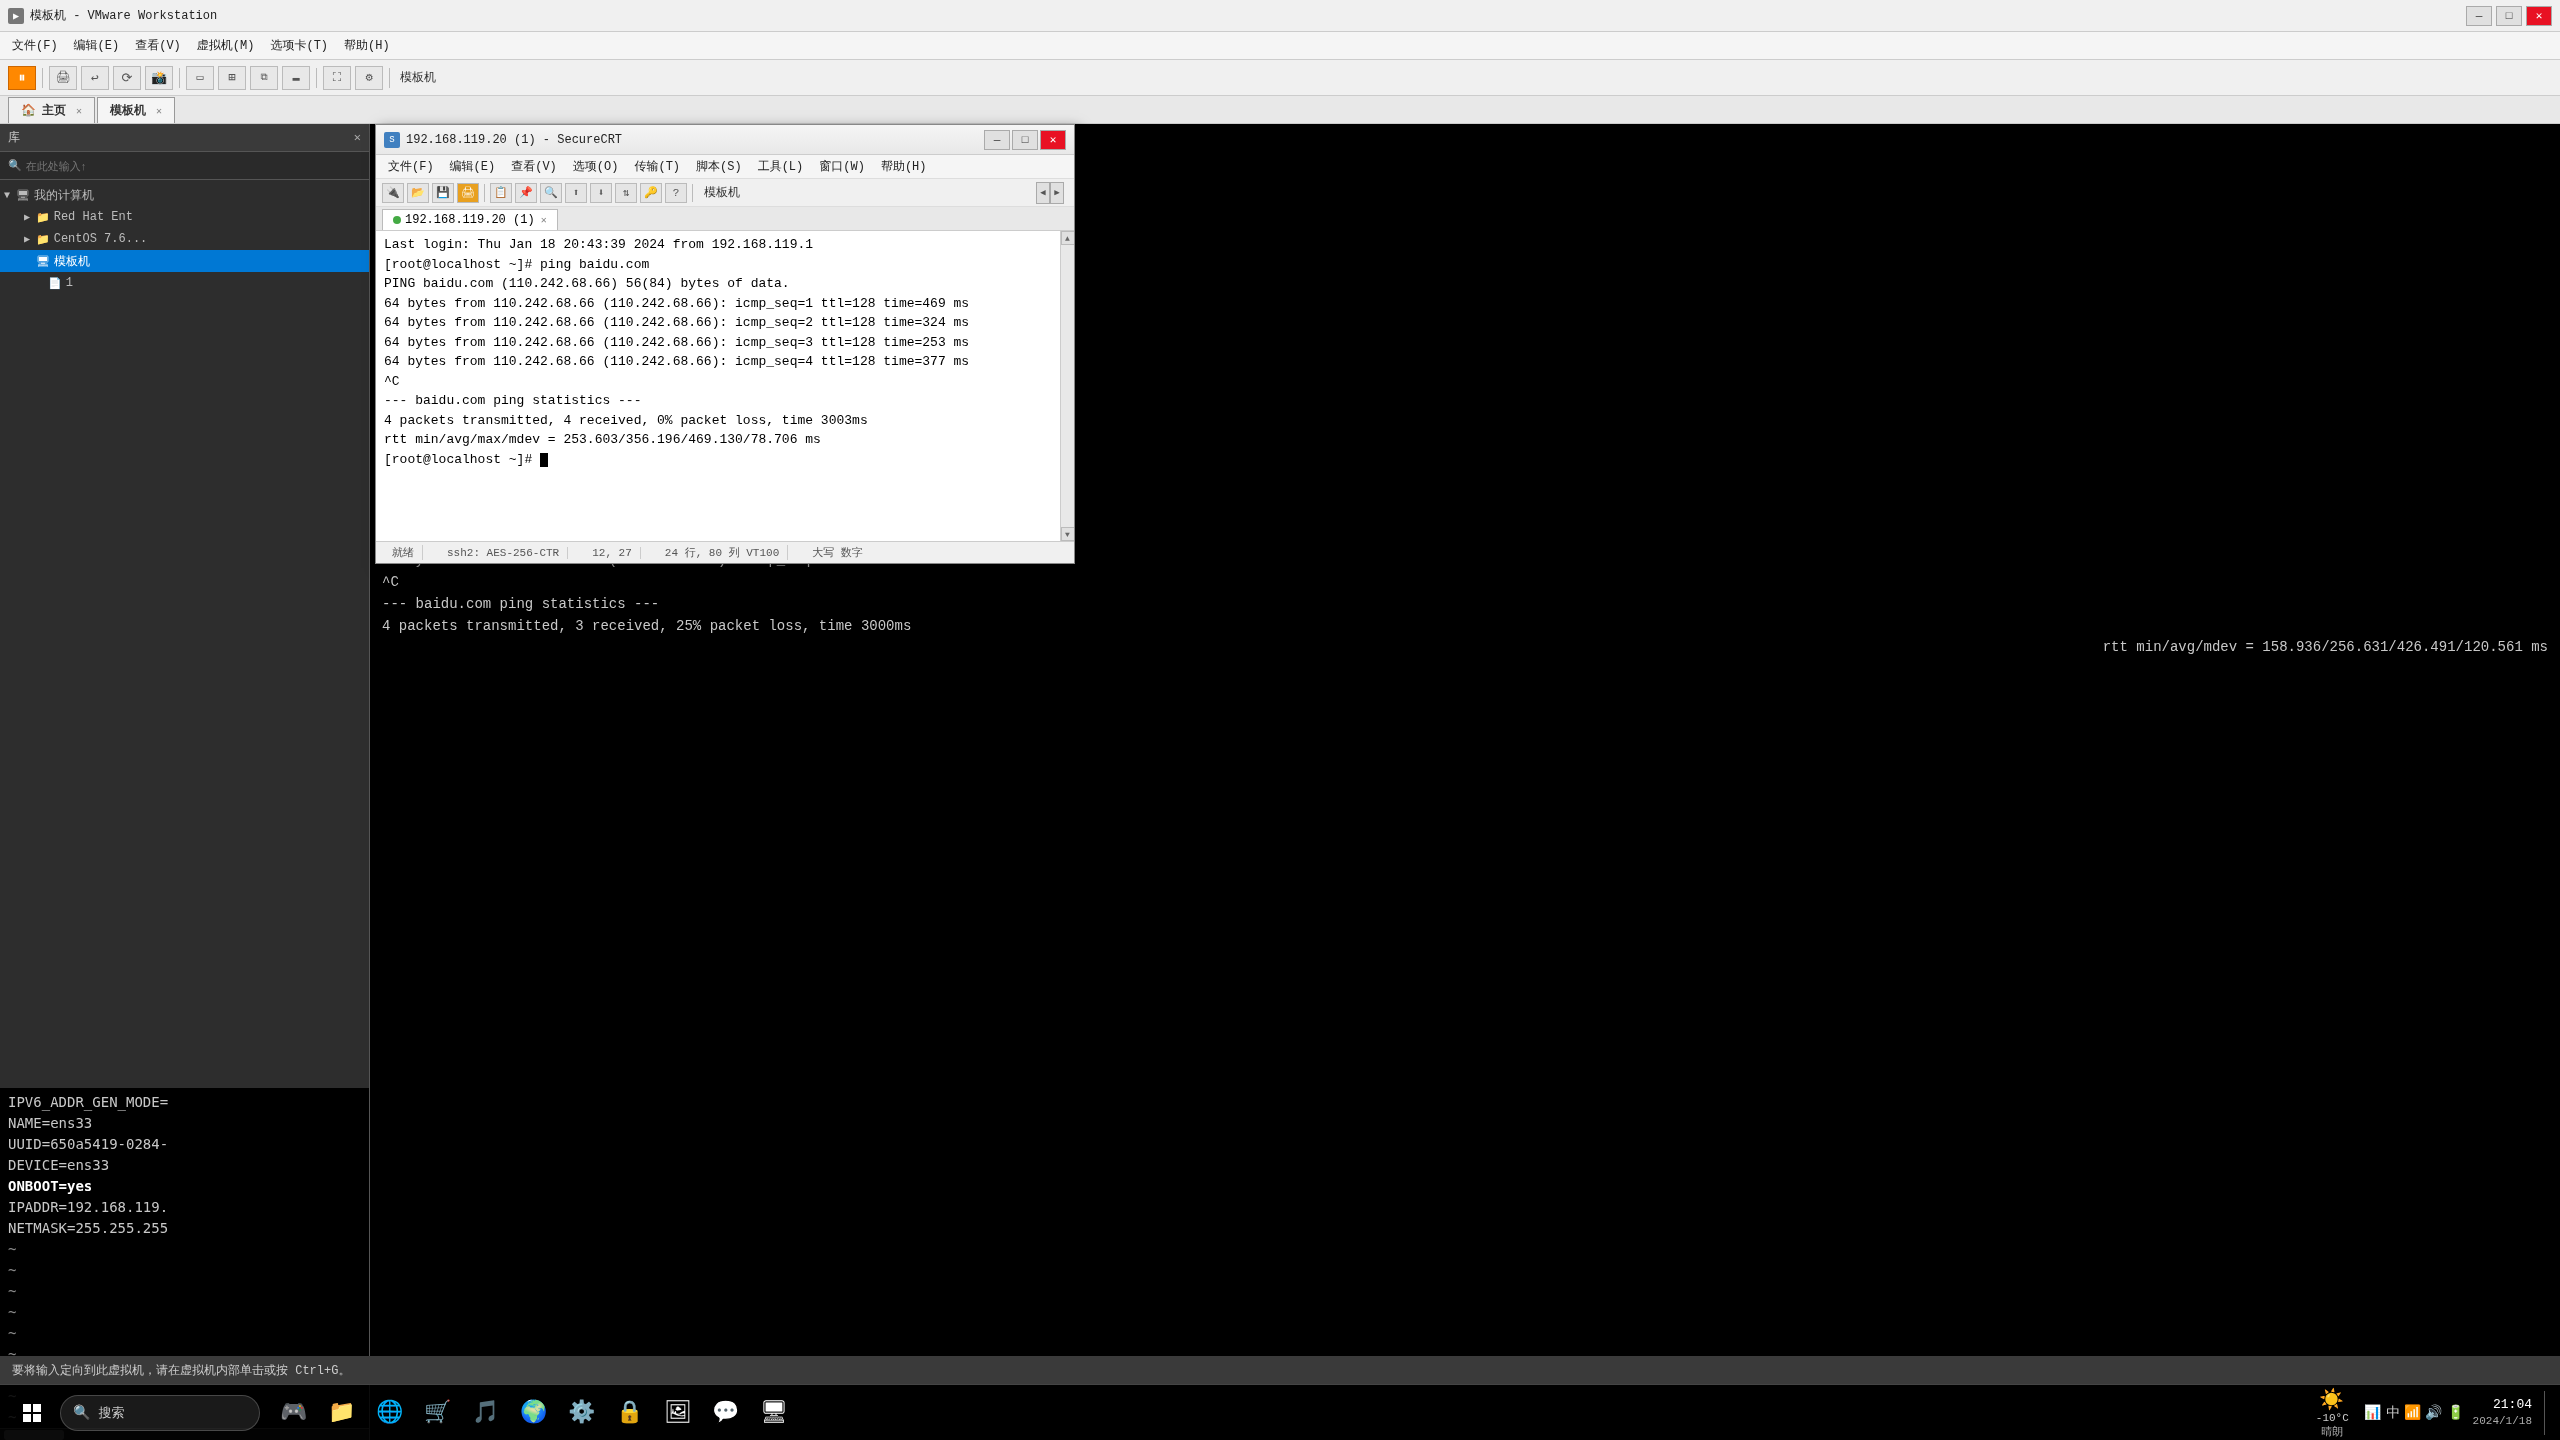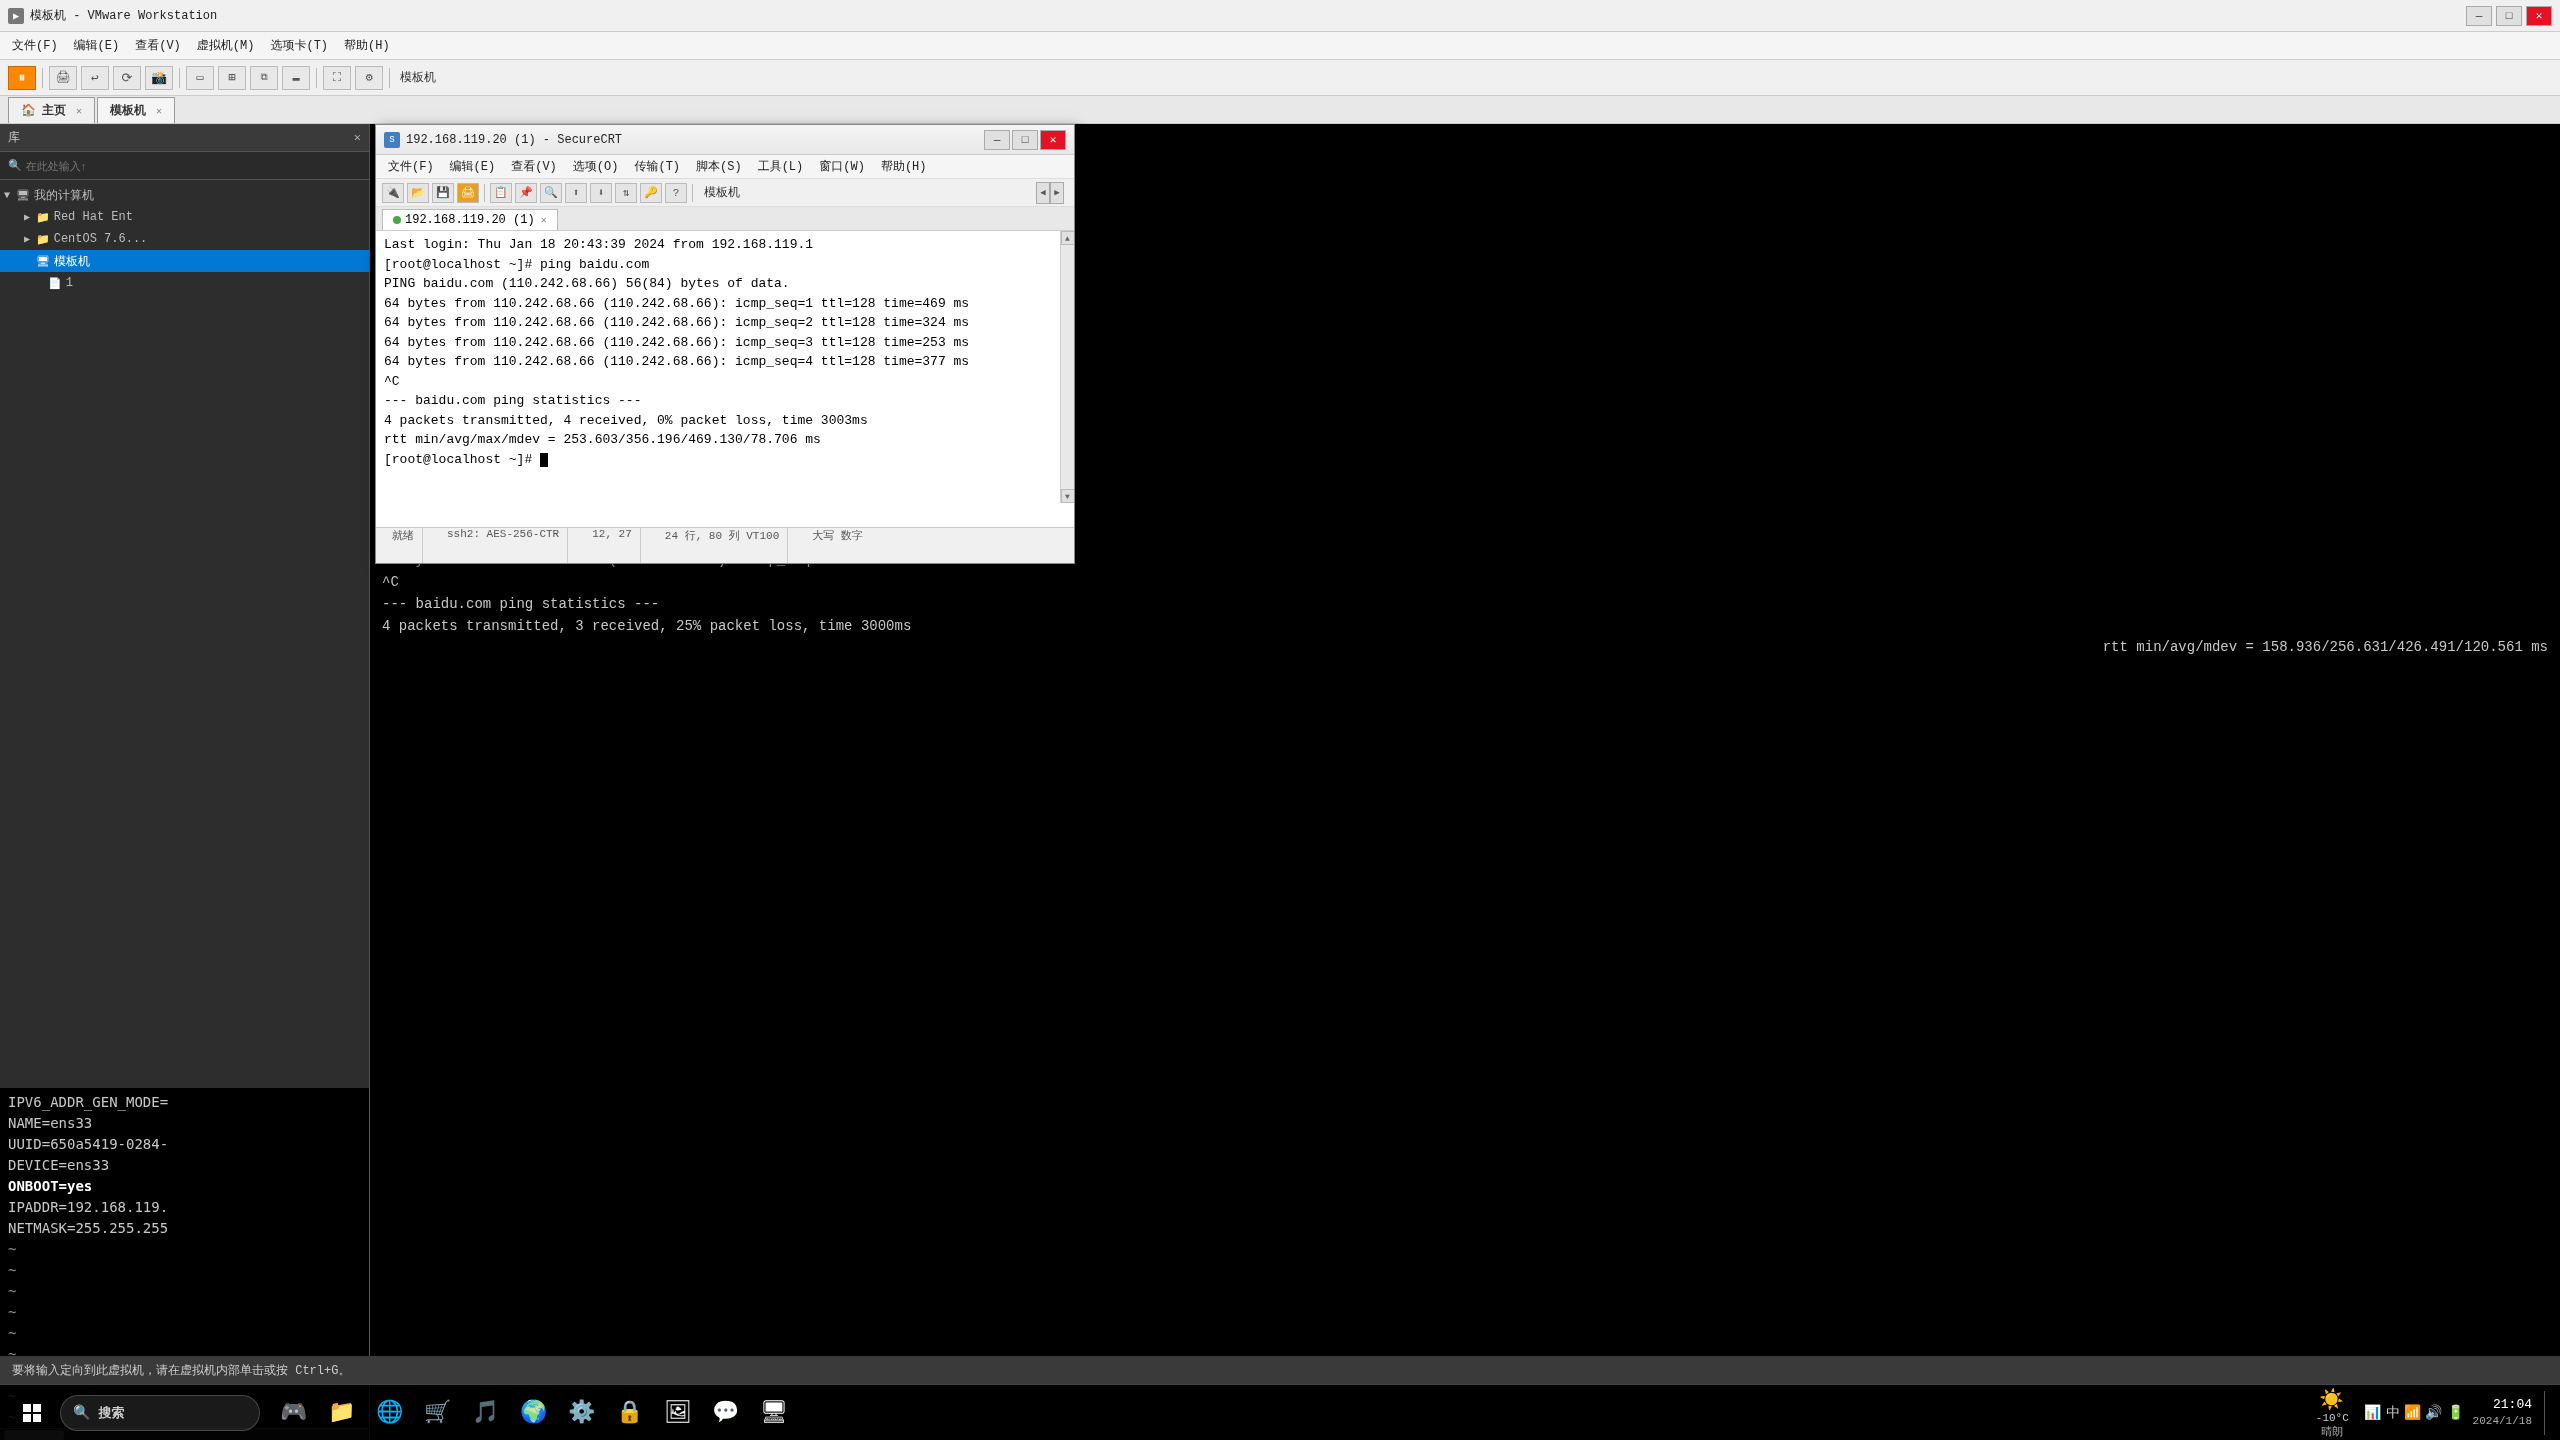--- a/index.html
+++ b/index.html
@@ -254,21 +254,21 @@
       background: rgba(255,255,255,0.1);
       border: 1px solid rgba(255,255,255,0.2);
       border-radius: 20px;
       height: 36px;
       display: flex;
       align-items: center;
       padding: 0 12px;
       gap: 8px;
       width: 200px;
     }
-    .taskbar-search-text { color: #ccc; font-size: 13px; font-weight: bold; }
+    .taskbar-search-text { color: #ccc; font-size: 13px; }
     .taskbar-icons {
       display: flex;
       gap: 4px;
       margin-left: 8px;
     }
     .taskbar-icon {
       width: 44px; height: 44px;
       display: flex; align-items: center; justify-content: center;
       color: white;
       font-size: 20px;
@@ -474,28 +474,28 @@
       display: inline-block;
       width: 8px;
       height: 14px;
       background: #000;
       vertical-align: text-bottom;
     }
 
     
     .scrt-statusbar {
       background: #f0f0f0;
-      height: 36px;
-      display: flex;
+      height: 22px;
+      display: flex;
+      align-items: center;
       padding: 0 8px;
       border-top: 1px solid #ccc;
       font-size: 11px;
       color: #555;
       gap: 16px;
-      margin-top: 24px;
     }
     .scrt-status-section { 
       padding: 0 8px;
       border-right: 1px solid #ccc;
     }
     .scrt-status-section:last-child { border-right: none; }
 
     
     .scrt-scrollbar {
       width: 14px;

